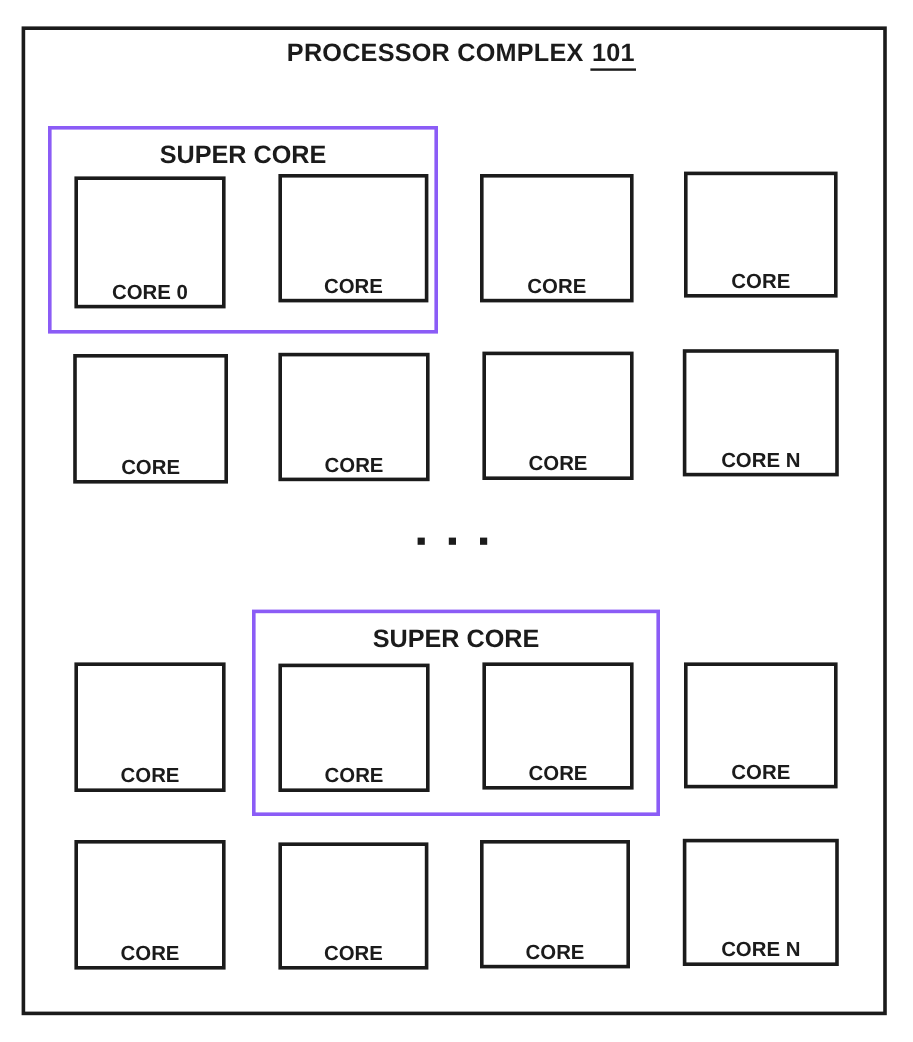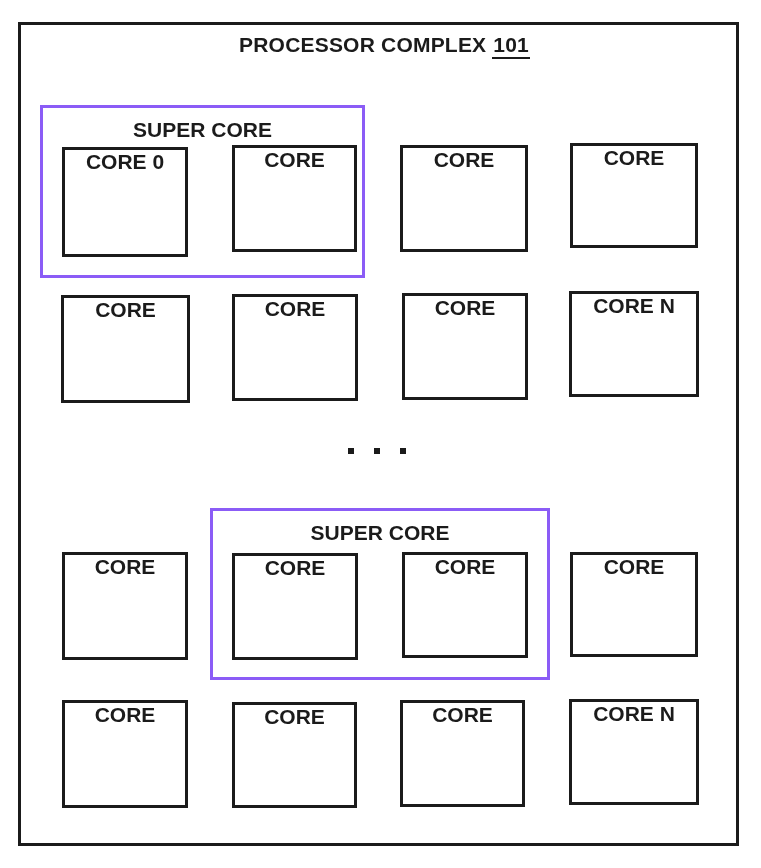--- a/index.html
+++ b/index.html
@@ -41,24 +41,24 @@
     padding: 0 1px 2px 1px;
     border-bottom: 2px solid #1b1b1b;
     line-height: 1;
   }
   .core-box {
     position: absolute;
     border: 3px solid #1b1b1b;
     box-sizing: border-box;
     background: #ffffff;
     display: flex;
-    align-items: flex-start;
+    align-items: flex-end;
     justify-content: center;
     font-weight: bold;
-    font-size: 21px;
+    font-size: 17px;
     white-space: nowrap;
   }
   .super-core {
     position: absolute;
     border: 3px solid #8b5cf6;
     box-sizing: border-box;
     background: #ffffff;
   }
   .super-core .sc-label {
     position: absolute;

